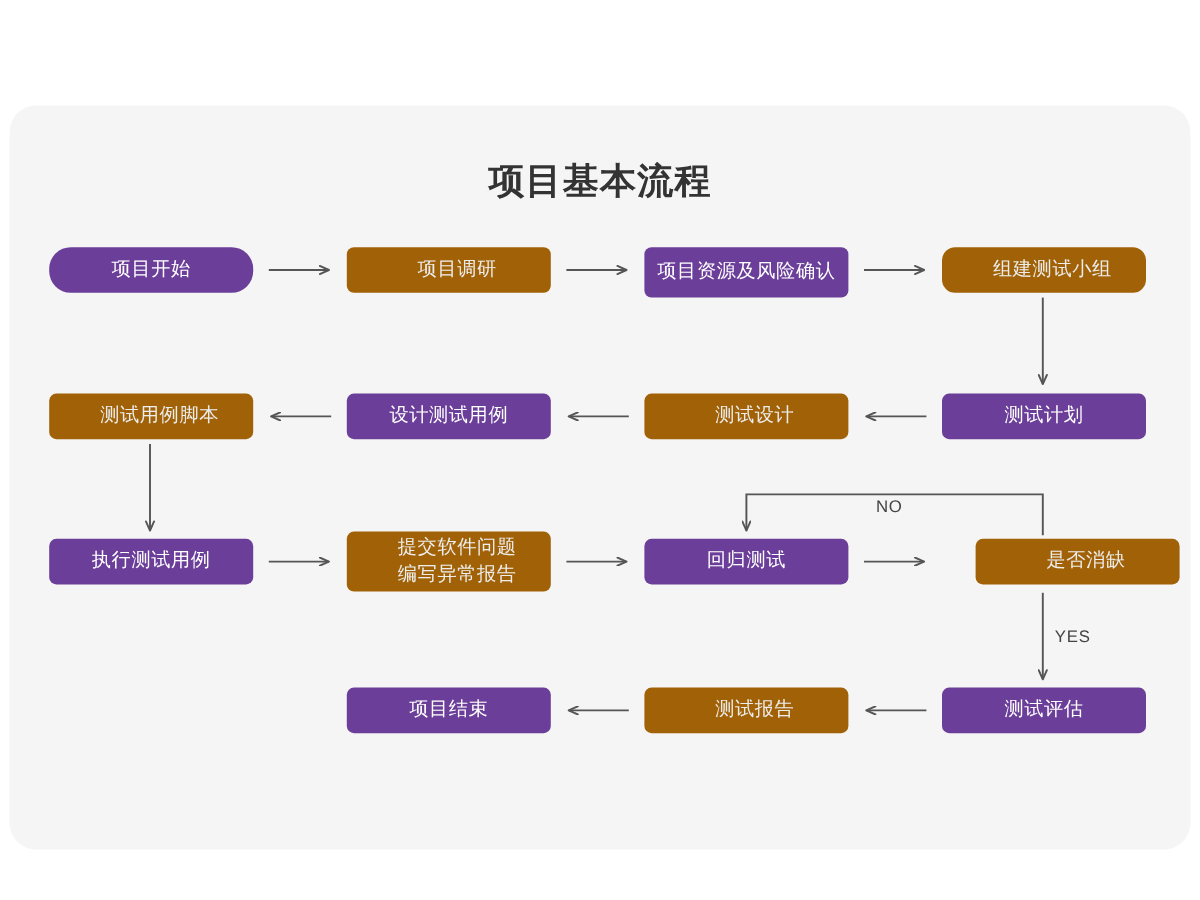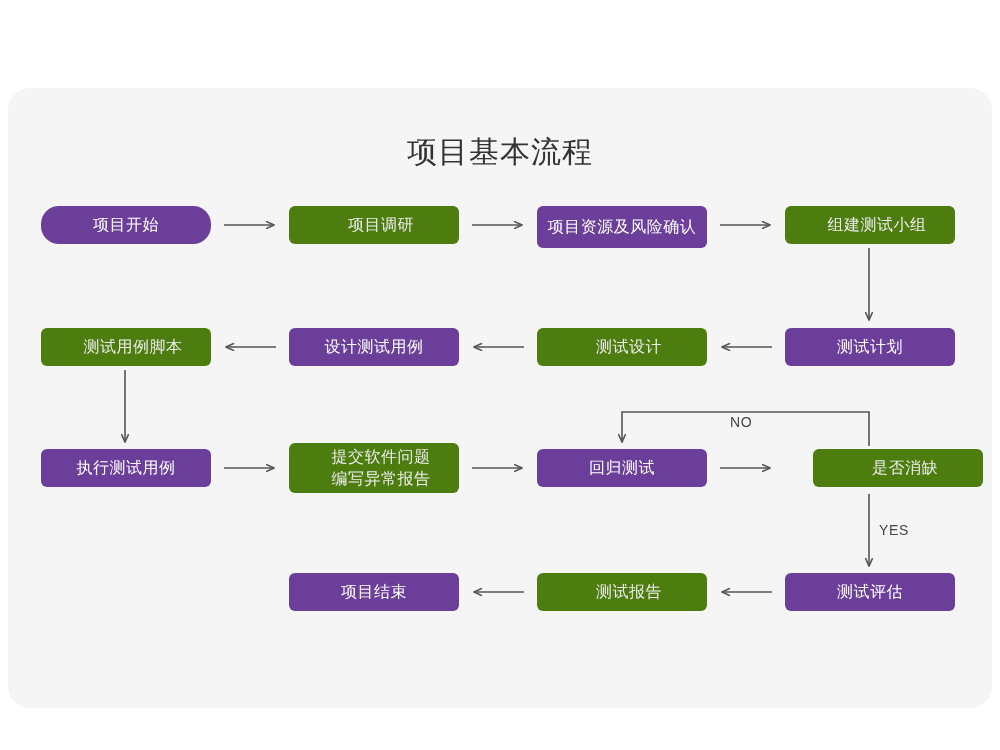--- a/index.html
+++ b/index.html
@@ -29,41 +29,41 @@
   }
   .chart-title {
     position: absolute;
     left: 0;
     top: 131px;
     width: 1000px;
     text-align: center;
     font-size: 30px;
     color: #333333;
     letter-spacing: 1px;
-    font-weight: 400;
+    font-weight: 700;
     line-height: 42px;
   }
   .node {
     position: absolute;
     border-radius: 6px;
     display: flex;
     align-items: center;
     justify-content: center;
     text-align: center;
     font-size: 16px;
     line-height: 22px;
     box-sizing: border-box;
     letter-spacing: 0.5px;
   }
   .node.purple {
     background: #6b3e99;
     color: #ffffff;
   }
   .node.gray {
-    background: #4d7c0f;
+    background: #a16207;
     color: #ededed;
     padding-left: 14px;
   }
   .node .line2 {
     display: block;
   }
   svg.connectors {
     position: absolute;
     left: 0;
     top: 0;
@@ -120,21 +120,21 @@
 
   <div class="node purple" style="left:41px; top:206px; width:170px; height:38px;border-radius:18px;">
     <span>项目开始</span>
   </div>
   <div class="node gray" style="left:289px; top:206px; width:170px; height:38px;">
     <span>项目调研</span>
   </div>
   <div class="node purple" style="left:537px; top:206px; width:170px; height:42px;">
     <span>项目资源及风险确认</span>
   </div>
-  <div class="node gray" style="left:785px; top:206px; width:170px; height:38px;">
+  <div class="node gray" style="left:785px; top:206px; width:170px; height:38px;border-radius:11px;">
     <span>组建测试小组</span>
   </div>
 
   <div class="node gray" style="left:41px; top:328px; width:170px; height:38px;">
     <span>测试用例脚本</span>
   </div>
   <div class="node purple" style="left:289px; top:328px; width:170px; height:38px;">
     <span>设计测试用例</span>
   </div>
   <div class="node gray" style="left:537px; top:328px; width:170px; height:38px;">

